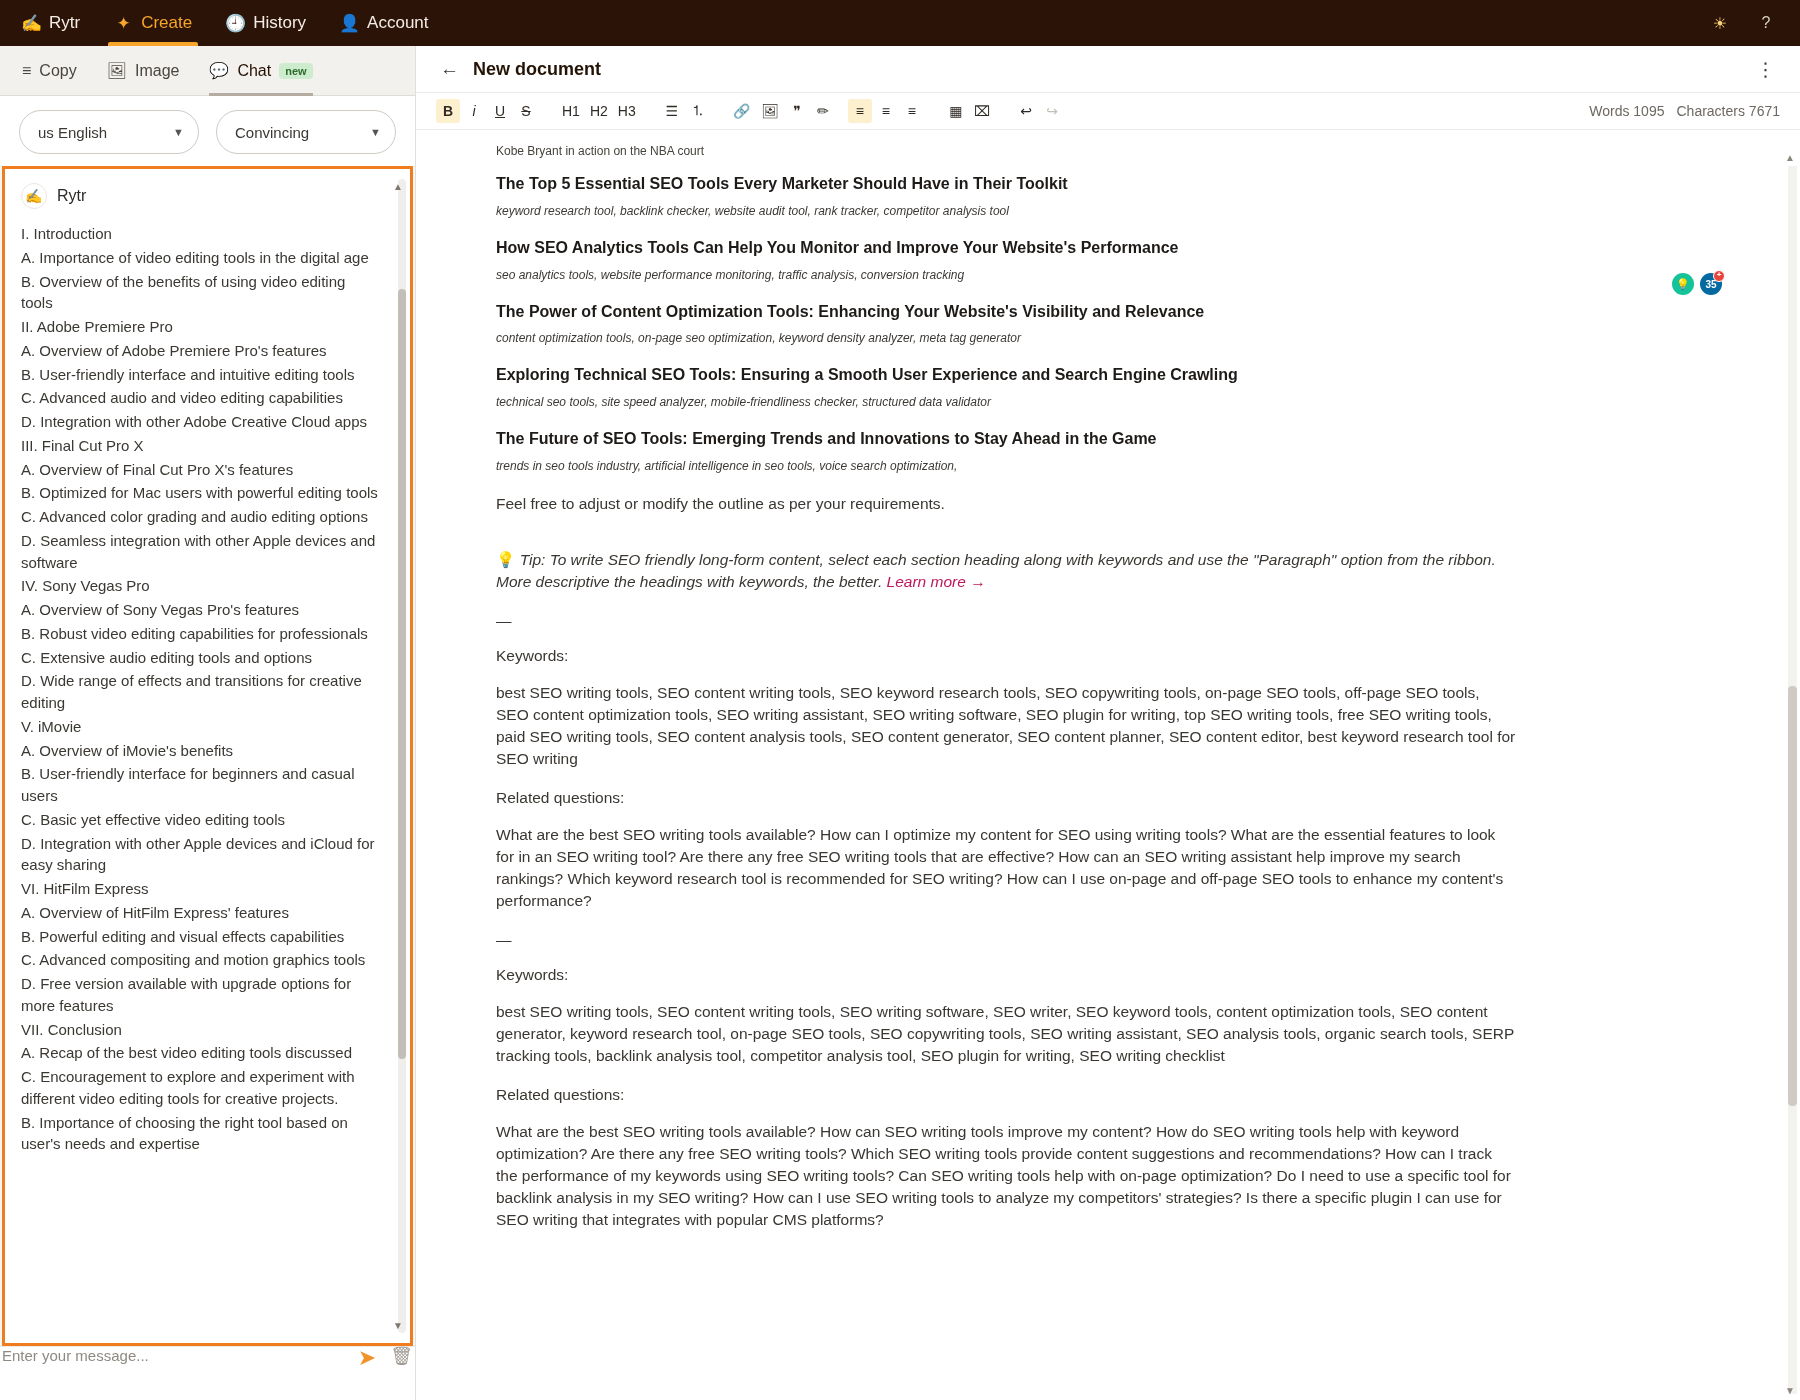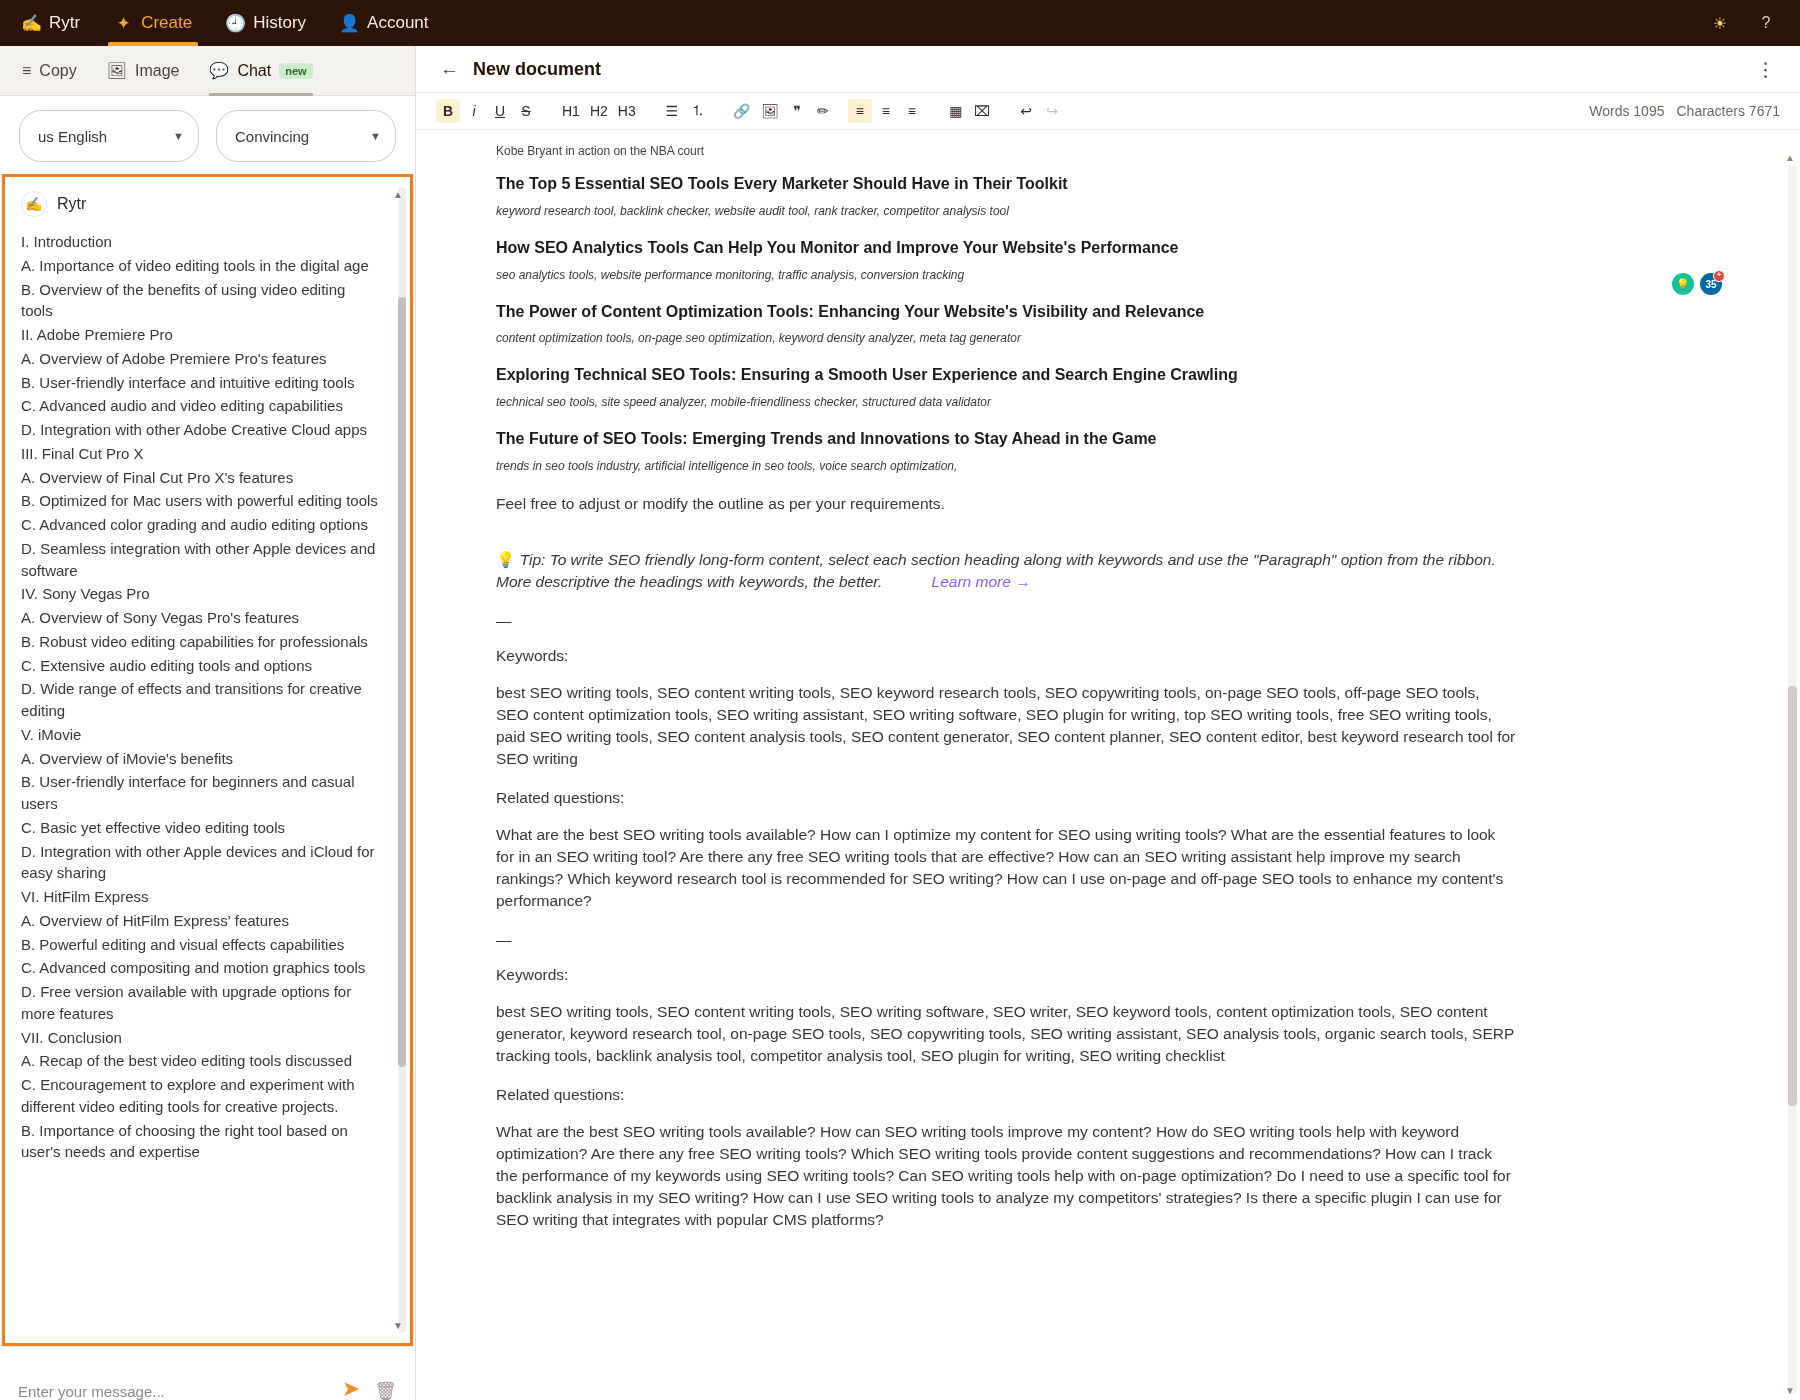--- a/index.html
+++ b/index.html
@@ -53,21 +53,21 @@
     content: ""; position: absolute; left: 0; right: 0; bottom: 0;
     height: 3px; background: #b5ada2;
   }
   .badge-new {
     background: #cdeccd; color: #2e6b2e; font-size: 11px;
     padding: 2px 6px; border-radius: 4px; font-weight: bold;
   }
 
   .selects { display: flex; gap: 17px; padding: 14px 19px 12px 19px; background: #fff; }
   .select-box {
-    flex: 1; border: 1px solid #cfcac2; border-radius: 22px; height: 52px;
+    flex: 1; border: 1px solid #cfcac2; border-radius: 22px; height: 44px;
     display: flex; align-items: center; justify-content: space-between;
     padding: 0 14px 0 18px; font-size: 15px; color: #3c3833;
     background: #fff; cursor: pointer;
   }
   .chev { font-size: 11px; color: #555; }
 
   .chat-area {
     flex: 1; margin: 0 2px 0 2px; border: 3px solid #f07c20;
     background: #fff; position: relative; overflow: hidden;
     display: flex; flex-direction: column;
@@ -94,22 +94,22 @@
     position: absolute; left: 0; width: 8px; top: 110px; height: 770px;
     background: #c3bfb8; border-radius: 4px;
   }
   .scroll-arrow {
     position: absolute; right: 3px; color: #7d786f; font-size: 10px;
   }
   .scroll-arrow.up { top: 2px; }
   .scroll-arrow.down { bottom: 2px; }
 
   .msg-bar {
-    height: 54px; display: flex; align-items: flex-end; gap: 14px;
-    padding: 0 18px; background: #fff; border-top: 1px solid #eeebe6;
+    height: 54px; display: flex; align-items: flex-start; gap: 14px;
+    padding: 0 2px; background: #fff; border-top: 1px solid #eeebe6;
   }
   .msg-input {
     flex: 1; border: none; outline: none; font-size: 15px; color: #2d2a26;
     font-family: "Liberation Sans", sans-serif; background: transparent;
   }
   .msg-input::placeholder { color: #8e8a83; }
   .send-btn { color: #f0932b; font-size: 22px; cursor: pointer; line-height: 1; }
   .trash-btn { color: #9b958d; font-size: 18px; cursor: pointer; line-height: 1; }
 
   
@@ -149,21 +149,21 @@
     font-size: 16px; font-weight: bold; color: #1d1a17;
     margin: 0 0 9px 0; line-height: 1.3;
   }
   .kw { font-style: italic; font-size: 12px; color: #3d3935; margin: 0 0 20px 0; }
   .para { font-size: 15.5px; color: #3a3632; line-height: 1.42; margin: 0 0 19px 0; }
   .tip {
     font-style: italic; font-size: 15.5px; color: #3a3632; line-height: 1.45;
     margin: 34px 0 18px 0;
   }
   .tip .bulb { font-style: normal; }
-  .learn { color: #8b5cf6; font-style: italic; margin-left: 45px; }
+  .learn { color: #be185d; font-style: italic; }
   .dash { font-size: 15.5px; color: #3a3632; margin: 0 0 17px 0; }
   .lbl { font-size: 15.5px; color: #3a3632; margin: 0 0 17px 0; }
 
   .float-badges {
     position: absolute; right: 78px; top: 143px; display: flex; align-items: center; gap: 6px;
   }
   .fb {
     width: 22px; height: 22px; border-radius: 50%; display: flex;
     align-items: center; justify-content: center; font-size: 11px;
     color: #fff; cursor: pointer;

